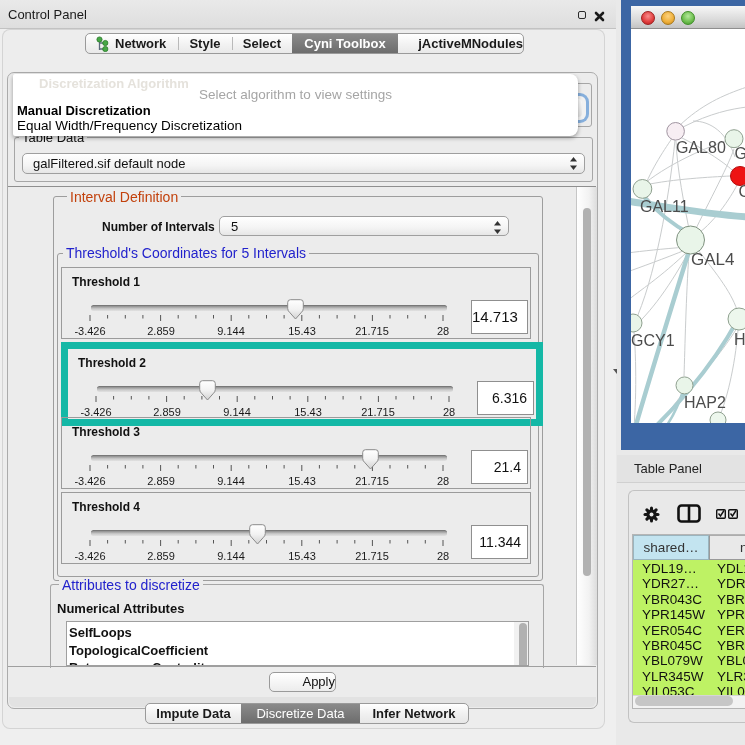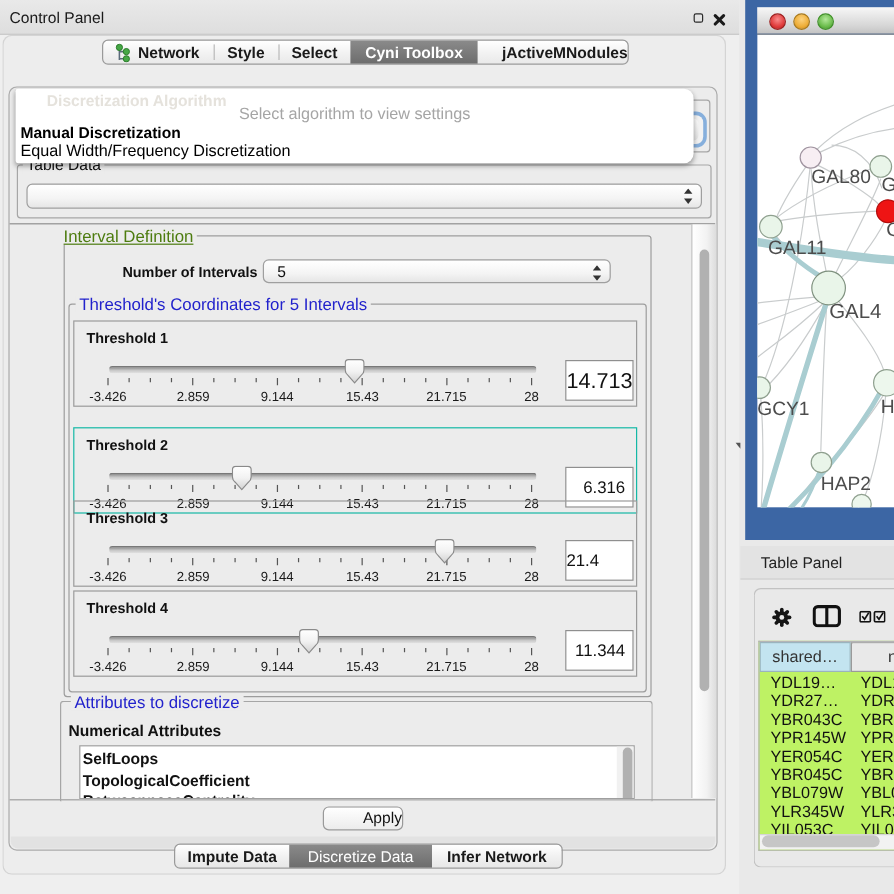--- a/index.html
+++ b/index.html
@@ -44,33 +44,34 @@
 <div class="abs" style="left:9px;top:697px;width:587px;height:10px;background:#e2e2e2;border-radius:0 0 6px 6px;"></div>
 
 <div class="groupbox" style="left:14px;top:83px;width:576px;height:42px;"></div>
 
 <div class="abs" style="left:20px;top:96px;width:566px;height:24px;border-radius:6px;background:#f2f2f2;box-shadow:0 0 0 3px rgba(100,155,215,.75);"></div>
 <div class="abs" style="left:568px;top:99px;width:14px;height:18px;border-radius:4px;background:linear-gradient(#fdfdfd,#e2e2e2);"></div>
 
 <div class="groupbox" style="left:14px;top:137px;width:577px;height:43px;"></div>
 <div class="gtitle" style="left:19px;top:131px;color:#111;font-size:13px;">Table Data</div>
 <div class="abs" style="left:22px;top:153px;width:561px;height:19px;border:1px solid #9f9f9f;border-radius:5px;background:linear-gradient(#ffffff,#f4f4f4 60%,#e6e6e6);">
+  <span style="position:absolute;left:10px;top:2px;font-size:13px;color:#111;">galFiltered.sif default node</span>
   <svg style="position:absolute;right:6px;top:3px;" width="9" height="13" viewBox="0 0 9 13">
     <path d="M4.5 0 L8 4.5 L1 4.5 Z" fill="#333"></path>
       <path d="M4.5 13 L8 8.5 L1 8.5 Z" fill="#333"></path>
   </svg>
 </div>
 
 <div class="abs" style="left:8px;top:186px;width:588px;height:479px;border-top:1px solid #8f8f8f;border-bottom:1px solid #9f9f9f;"></div>
 
 <div class="abs" style="left:576px;top:187px;width:20px;height:478px;border-left:1px solid #c6c6c6;background:linear-gradient(90deg,#ffffff,#f2f2f2 60%,#dcdcdc);"></div>
 <div class="abs" style="left:583px;top:208px;width:8px;height:368px;border-radius:4px;background:#b1b1b1;"></div>
 
 <div class="groupbox" style="left:53px;top:196px;width:488px;height:383px;border-color:#9d9d9d;"></div>
-<div class="gtitle" style="left:50px;top:190px;color:#4d7c0f;text-decoration:underline;">Interval Definition</div>
+<div class="gtitle" style="left:67px;top:190px;color:#c2410c;">Interval Definition</div>
 
 <div class="abs" style="left:102px;top:220px;font-size:12px;font-weight:bold;color:#111;">Number of Intervals</div>
 <div class="abs" style="left:219px;top:216px;width:288px;height:18px;border:1px solid #9f9f9f;border-radius:5px;background:linear-gradient(#ffffff,#f4f4f4 60%,#e6e6e6);">
   <span style="position:absolute;left:11px;top:2px;font-size:13px;color:#111;">5</span>
   <svg style="position:absolute;right:6px;top:4px;" width="9" height="13" viewBox="0 0 9 13">
     <path d="M4.5 0 L8 4.5 L1 4.5 Z" fill="#333"></path>
       <path d="M4.5 13 L8 8.5 L1 8.5 Z" fill="#333"></path>
   </svg>
 </div>
 
@@ -112,23 +113,23 @@
   <svg style="position:absolute;left:225.3px;top:31px;" width="17" height="21" viewBox="0 0 17 21">
     <path d="M3.5 0.7 L13.5 0.7 Q16.3 0.7 16.3 3.5 L16.3 9.5 Q16.3 12 14 13.8 L8.5 20 L3 13.8 Q0.7 12 0.7 9.5 L0.7 3.5 Q0.7 0.7 3.5 0.7 Z" fill="url(#tg0)" stroke="#8a8a8a" stroke-width="1"></path>
     <defs>
         <linearGradient id="tg0" x1="0" y1="0" x2="0" y2="1">
           <stop offset="0" stop-color="#ffffff"></stop>
           <stop offset=".5" stop-color="#f2f2f2"></stop>
           <stop offset="1" stop-color="#d2d2d2"></stop>
         </linearGradient>
       </defs>
   </svg>
-  <div style="position:absolute;left:409px;top:32px;width:49px;height:32px;border:1px solid #8f8f8f;background:#fff;font-size:18px;color:#111;text-align:left;line-height:32px;padding-right:6px;">14.713</div>
-</div>
-<div class="abs" style="left:61px;top:356px;width:468px;height:70px;border:1px solid #14b8a6;">
+  <div style="position:absolute;left:409px;top:32px;width:49px;height:32px;border:1px solid #8f8f8f;background:#fff;font-size:15px;color:#111;text-align:left;line-height:32px;padding-right:6px;">14.713</div>
+</div>
+<div class="abs" style="left:61px;top:342px;width:468px;height:70px;border:7px solid #14b8a6;">
   <div style="position:absolute;left:10px;top:7px;font-size:12px;font-weight:bold;color:#111;">Threshold 2</div>
   <div style="position:absolute;left:29px;top:37px;width:356px;height:5px;border-radius:2.5px;background:linear-gradient(#8d8d8d,#c9c9c9 55%,#e2e2e2);border-top:1px solid #787878;"></div>
   <svg style="position:absolute;left:23px;top:47px;" width="380" height="8" viewBox="0 0 380 8">
       <line x1="5.0" y1="0" x2="5.0" y2="6" stroke="#555" stroke-width="1"></line>
       <line x1="22.6" y1="0" x2="22.6" y2="3.5" stroke="#555" stroke-width="1"></line>
       <line x1="40.3" y1="0" x2="40.3" y2="3.5" stroke="#555" stroke-width="1"></line>
       <line x1="57.9" y1="0" x2="57.9" y2="3.5" stroke="#555" stroke-width="1"></line>
       <line x1="75.6" y1="0" x2="75.6" y2="6" stroke="#555" stroke-width="1"></line>
       <line x1="93.2" y1="0" x2="93.2" y2="3.5" stroke="#555" stroke-width="1"></line>
       <line x1="110.9" y1="0" x2="110.9" y2="3.5" stroke="#555" stroke-width="1"></line>
@@ -200,21 +201,21 @@
   <svg style="position:absolute;left:300.4px;top:31px;" width="17" height="21" viewBox="0 0 17 21">
     <path d="M3.5 0.7 L13.5 0.7 Q16.3 0.7 16.3 3.5 L16.3 9.5 Q16.3 12 14 13.8 L8.5 20 L3 13.8 Q0.7 12 0.7 9.5 L0.7 3.5 Q0.7 0.7 3.5 0.7 Z" fill="url(#tg2)" stroke="#8a8a8a" stroke-width="1"></path>
     <defs>
         <linearGradient id="tg2" x1="0" y1="0" x2="0" y2="1">
           <stop offset="0" stop-color="#ffffff"></stop>
           <stop offset=".5" stop-color="#f2f2f2"></stop>
           <stop offset="1" stop-color="#d2d2d2"></stop>
         </linearGradient>
       </defs>
   </svg>
-  <div style="position:absolute;left:409px;top:32px;width:49px;height:32px;border:1px solid #8f8f8f;background:#fff;font-size:14px;color:#111;text-align:left;line-height:32px;padding-right:6px;">21.4</div>
+  <div style="position:absolute;left:409px;top:32px;width:49px;height:32px;border:1px solid #8f8f8f;background:#fff;font-size:14px;color:#111;text-align:right;line-height:32px;padding-right:6px;">21.4</div>
 </div>
 <div class="abs" style="left:61px;top:492px;width:468px;height:70px;border:1px solid #9b9b9b;">
   <div style="position:absolute;left:10px;top:7px;font-size:12px;font-weight:bold;color:#111;">Threshold 4</div>
   <div style="position:absolute;left:29px;top:37px;width:356px;height:5px;border-radius:2.5px;background:linear-gradient(#8d8d8d,#c9c9c9 55%,#e2e2e2);border-top:1px solid #787878;"></div>
   <svg style="position:absolute;left:23px;top:47px;" width="380" height="8" viewBox="0 0 380 8">
       <line x1="5.0" y1="0" x2="5.0" y2="6" stroke="#555" stroke-width="1"></line>
       <line x1="22.6" y1="0" x2="22.6" y2="3.5" stroke="#555" stroke-width="1"></line>
       <line x1="40.3" y1="0" x2="40.3" y2="3.5" stroke="#555" stroke-width="1"></line>
       <line x1="57.9" y1="0" x2="57.9" y2="3.5" stroke="#555" stroke-width="1"></line>
       <line x1="75.6" y1="0" x2="75.6" y2="6" stroke="#555" stroke-width="1"></line>

